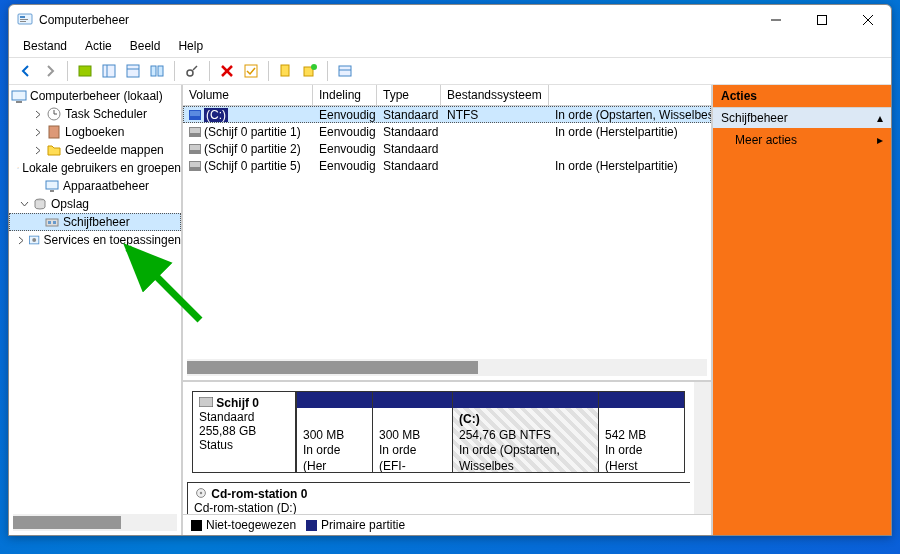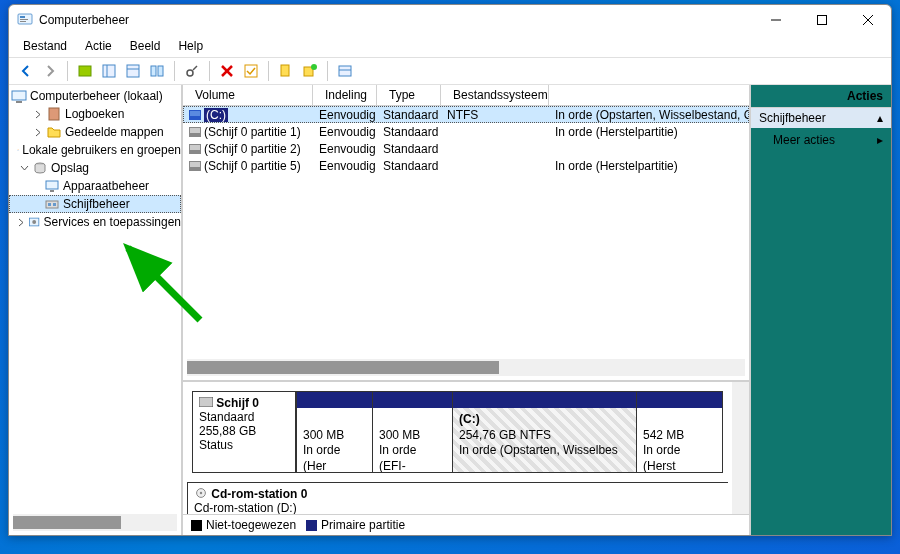--- a/index.html
+++ b/index.html
@@ -19,21 +19,21 @@
 .main { flex: 1; display: flex; overflow: hidden; }
 .tree-pane { width: 174px; border-right: 2px solid #d0d0d0; background: #fff; overflow: hidden; position: relative; padding: 2px 0; }
 .tree-row { display: flex; align-items: center; height: 18px; white-space: nowrap; cursor: pointer; padding-left: 2px; }
 .tree-row.sel { background: #cce8ff; outline: 1px dotted #555; outline-offset: -1px; }
 .tree-toggle { width: 11px; height: 11px; margin-right: 2px; display: flex; align-items: center; justify-content: center; }
 .tree-icon { width: 16px; height: 16px; margin-right: 3px; }
 .tree-indent { display: inline-block; }
 .center-pane { flex: 1; display: flex; flex-direction: column; overflow: hidden; border-right: 2px solid #d0d0d0; }
 .volumes-list { flex: 1; overflow: hidden; display: flex; flex-direction: column; }
 .vol-header { display: flex; border-bottom: 1px solid #d0d0d0; background: #fff; }
-.vol-header-cell { padding: 3px 12px; border-right: 1px solid #d0d0d0; font-size: 12px; display: flex; align-items: center; }
+.vol-header-cell { padding: 3px 6px; border-right: 1px solid #d0d0d0; font-size: 12px; display: flex; align-items: center; }
 .vol-body { flex: 1; overflow: hidden; }
 .vol-row { display: flex; height: 17px; align-items: center; cursor: pointer; }
 .vol-row.sel { background: #cce8ff; outline: 1px dotted #555; outline-offset: -1px; }
 .vol-cell { padding: 0 6px; overflow: hidden; white-space: nowrap; display: flex; align-items: center; gap: 3px; }
 .vol-icon { width: 12px; height: 10px; }
 .hscroll { height: 17px; background: #f0f0f0; display: flex; align-items: center; margin: 4px; }
 .hscroll-thumb { height: 13px; background: #959595; width: 56%; }
 .disk-map { height: 155px; border-top: 2px solid #d0d0d0; display: flex; flex-direction: column; overflow: hidden; }
 .disk-row { display: flex; height: 82px; margin: 9px; gap: 0; }
 .disk-label { width: 104px; border: 1px solid #333; padding: 4px 6px; background: #fff; }
@@ -42,21 +42,21 @@
 .disk-part { border: 1px solid #333; border-right: none; display: flex; flex-direction: column; }
 .disk-part-head { height: 16px; background: #1a237e; }
 .disk-part-body { flex: 1; padding: 4px 6px; font-size: 11.5px; line-height: 1.3; overflow: hidden; }
 .disk-part.sel .disk-part-body { background: repeating-linear-gradient(45deg, #f5f5f5, #f5f5f5 4px, #e0e0e0 4px, #e0e0e0 8px); }
 .vscroll { width: 17px; background: #f0f0f0; }
 .cdrom-row { display: flex; margin: 0 4px; }
 .cdrom-label { width: 104px; border: 1px solid #333; border-bottom: none; padding: 4px 6px; background: #fff; }
 .legend-row { display: flex; align-items: center; gap: 10px; padding: 3px 8px; border-top: 1px solid #d0d0d0; }
 .legend-item { display: flex; align-items: center; gap: 4px; font-size: 11.5px; }
 .legend-sw { width: 11px; height: 11px; }
-.actions-pane { width: 140px; background: #0f766e; display: flex; flex-direction: column; text-align: right; }
+.actions-pane { width: 178px; background: #f97316; display: flex; flex-direction: column; }
 .actions-head { padding: 4px 8px; border-bottom: 1px solid #d0d0d0; font-weight: 700; }
 .actions-section { background: #dce8f5; padding: 3px 8px; display: flex; justify-content: space-between; align-items: center; }
 .actions-item { padding: 5px 8px 5px 22px; cursor: pointer; display: flex; justify-content: space-between; align-items: center; }
 .bottom-scroll { height: 17px; background: #f0f0f0; margin: 2px 4px 4px; }
 .bottom-scroll .thumb { height: 13px; background: #959595; width: 66%; margin-top: 2px; }
 .arrow { position: absolute; top: 240px; left: 90px; pointer-events: none; }
 </style>
 </head>
 <body>
 
@@ -184,67 +184,81 @@
       </div>
 
       <div class="tree-row">
           <span class="tree-indent" style="width:22px"></span>
           <span class="tree-toggle">
             <svg width="9" height="9" viewBox="0 0 9 9">
               <path d="M2 1 L6 4.5 L2 8" fill="none" stroke="#555"></path>
             </svg>
           </span>
           <svg class="tree-icon" viewBox="0 0 16 16">
-            <rect x="3" y="2" width="10" height="12" fill="#d97" stroke="#964"></rect>
-          </svg>
-          <span>Logboeken</span>
+            <circle cx="8" cy="8" r="6" fill="#fff" stroke="#888"></circle>
+            <line x1="8" y1="8" x2="8" y2="4" stroke="#555"></line>
+            <line x1="8" y1="8" x2="11" y2="8" stroke="#555"></line>
+          </svg>
+          <span>Task Scheduler</span>
         </div>
       <div class="tree-row">
           <span class="tree-indent" style="width:22px"></span>
           <span class="tree-toggle">
             <svg width="9" height="9" viewBox="0 0 9 9">
               <path d="M2 1 L6 4.5 L2 8" fill="none" stroke="#555"></path>
             </svg>
           </span>
           <svg class="tree-icon" viewBox="0 0 16 16">
+            <rect x="3" y="2" width="10" height="12" fill="#d97" stroke="#964"></rect>
+          </svg>
+          <span>Logboeken</span>
+        </div>
+      <div class="tree-row">
+          <span class="tree-indent" style="width:22px"></span>
+          <span class="tree-toggle">
+            <svg width="9" height="9" viewBox="0 0 9 9">
+              <path d="M2 1 L6 4.5 L2 8" fill="none" stroke="#555"></path>
+            </svg>
+          </span>
+          <svg class="tree-icon" viewBox="0 0 16 16">
             <path d="M2 4h4l2 2h6v7H2z" fill="#fd5" stroke="#c90"></path>
           </svg>
           <span>Gedeelde mappen</span>
         </div>
       <div class="tree-row">
           <span class="tree-indent" style="width:33px"></span>
           <svg class="tree-icon" viewBox="0 0 16 16">
             <circle cx="6" cy="5" r="2.5" fill="#fc9"></circle>
             <circle cx="11" cy="6" r="2" fill="#fc9"></circle>
             <path d="M2 13c0-2 2-3 4-3s4 1 4 3" fill="#69c"></path>
           </svg>
           <span>Lokale gebruikers en groepen</span>
         </div>
+      <div class="tree-row">
+          <span class="tree-indent" style="width:33px"></span>
+          <svg class="tree-icon" viewBox="0 0 16 16">
+            <rect x="2" y="3" width="12" height="8" fill="#e8f4ff" stroke="#4788c7"></rect>
+            <rect x="6" y="12" width="4" height="2" fill="#888"></rect>
+          </svg>
+          <span>Apparaatbeheer</span>
+        </div>
+
       <div class="tree-row">
         <span class="tree-indent" style="width:8px"></span>
         <span class="tree-toggle">
             <svg width="9" height="9" viewBox="0 0 9 9">
               <path d="M1 2 L4.5 6 L8 2" fill="none" stroke="#555"></path>
             </svg>
           </span>
         <svg class="tree-icon" viewBox="0 0 16 16">
             <ellipse cx="8" cy="5" rx="5" ry="2" fill="#ccc" stroke="#888"></ellipse>
             <path d="M3 5v6a5 2 0 0010 0V5" fill="#ddd" stroke="#888"></path>
           </svg>
         <span>Opslag</span>
       </div>
-
-      <div class="tree-row">
-          <span class="tree-indent" style="width:33px"></span>
-          <svg class="tree-icon" viewBox="0 0 16 16">
-            <rect x="2" y="3" width="12" height="8" fill="#e8f4ff" stroke="#4788c7"></rect>
-            <rect x="6" y="12" width="4" height="2" fill="#888"></rect>
-          </svg>
-          <span>Apparaatbeheer</span>
-        </div>
       <div class="tree-row sel">
           <span class="tree-indent" style="width:33px"></span>
           <svg class="tree-icon" viewBox="0 0 16 16">
             <rect x="2" y="5" width="12" height="7" fill="#ddd" stroke="#888"></rect>
             <rect x="4" y="7" width="3" height="3" fill="#69c"></rect>
             <rect x="9" y="7" width="3" height="3" fill="#69c"></rect>
           </svg>
           <span>Schijfbeheer</span>
         </div>
 

